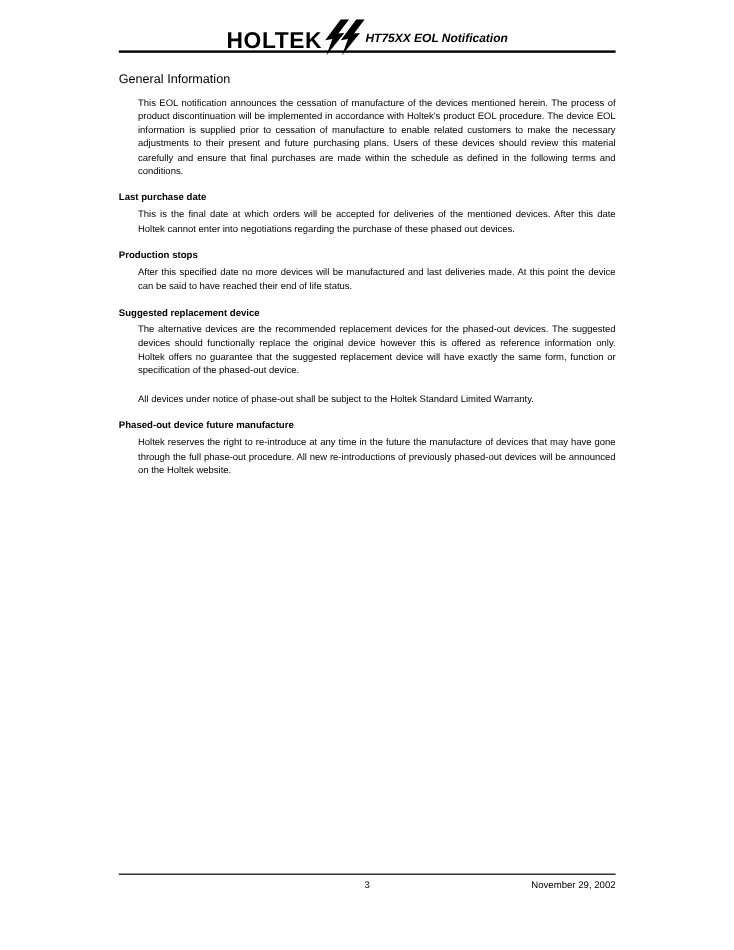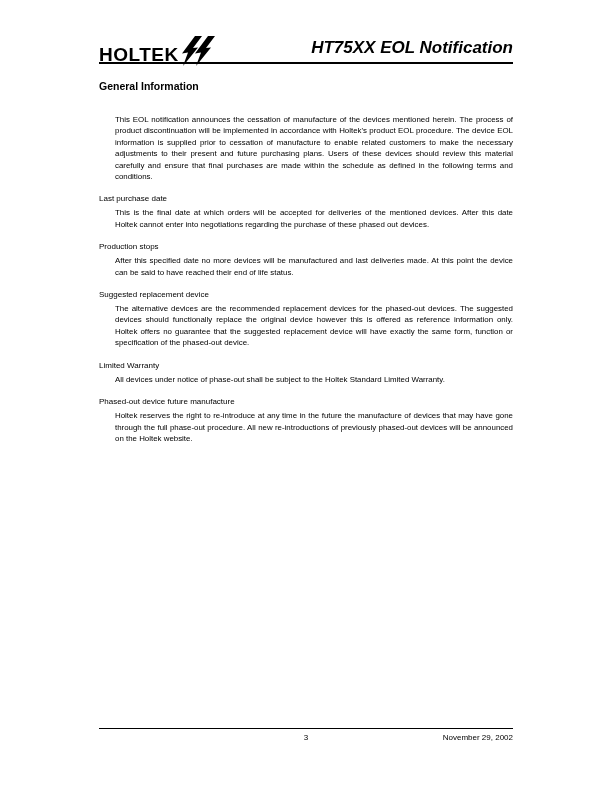--- a/index.html
+++ b/index.html
@@ -19,72 +19,71 @@
     position: absolute;
     left: 99px;
     top: 0;
     width: 414px;
     height: 792px;
   }
 
   
   .doc-header {
     position: relative;
-    padding-top: 22px;
+    padding-top: 12px;
     height: 30px;
     border-bottom: 2px solid #000;
     display: flex;
-    justify-content: space-between;
+    justify-content: center;
     align-items: flex-end;
-    margin-top: 10px;
   }
   .logo {
     display: flex;
     align-items: flex-end;
     gap: 2px;
     transform: translateY(2px);
   }
   .logo-text {
     font-weight: 800;
     font-size: 19px;
     letter-spacing: 0.5px;
     line-height: 1;
     font-family: "Liberation Sans", sans-serif;
   }
   .bolts {
     display: block;
     margin-bottom: -2px;
   }
   .doc-title {
-    font-size: 17px;
+    font-size: 10px;
     font-weight: bold;
     font-style: italic;
     padding-bottom: 4px;
   }
 
   
   .content {
     padding-top: 16px;
   }
   .page-title {
     font-size: 10.5px;
-    font-weight: bold;
-    margin: 0 0 22px 0;
+    font-weight: normal;
+    margin: 0 0 8px 0;
   }
   p.body-text {
     font-size: 7.9px;
     line-height: 11.4px;
     text-align: justify;
     hyphens: auto;
     -webkit-hyphens: auto;
     margin: 0 0 12px 16px;
   }
   .section h3 {
     font-size: 8px;
-    font-weight: normal;
+    font-weight: bold;
     margin: 0 0 4px 0;
   }
 
   
   .doc-footer {
     position: absolute;
     left: 0;
     top: 728px;
     width: 414px;
   }
@@ -144,21 +143,20 @@
 
     <div class="section">
       <h3>Suggested replacement device</h3>
       <p class="body-text">The alternative devices are the recommended replacement devices for the phased-out devices. The suggested devices should functionally replace the original device however this is offered as reference information only. Holtek offers no guarantee that the suggested replacement device will have exactly the same form, function or specification of the phased-out device.</p>
     </div>
 
     <div class="section">
     </div>
 
     <div class="section">
-      <h3>Limited Warranty</h3>
       <p class="body-text">All devices under notice of phase-out shall be subject to the Holtek Standard Limited Warranty.</p>
     </div>
 
     <div class="section">
       <h3>Phased-out device future manufacture</h3>
       <p class="body-text">Holtek reserves the right to re-introduce at any time in the future the manufacture of devices that may have gone through the full phase-out procedure. All new re-introductions of previously phased-out devices will be announced on the Holtek website.</p>
     </div>
 
   </main>
 

